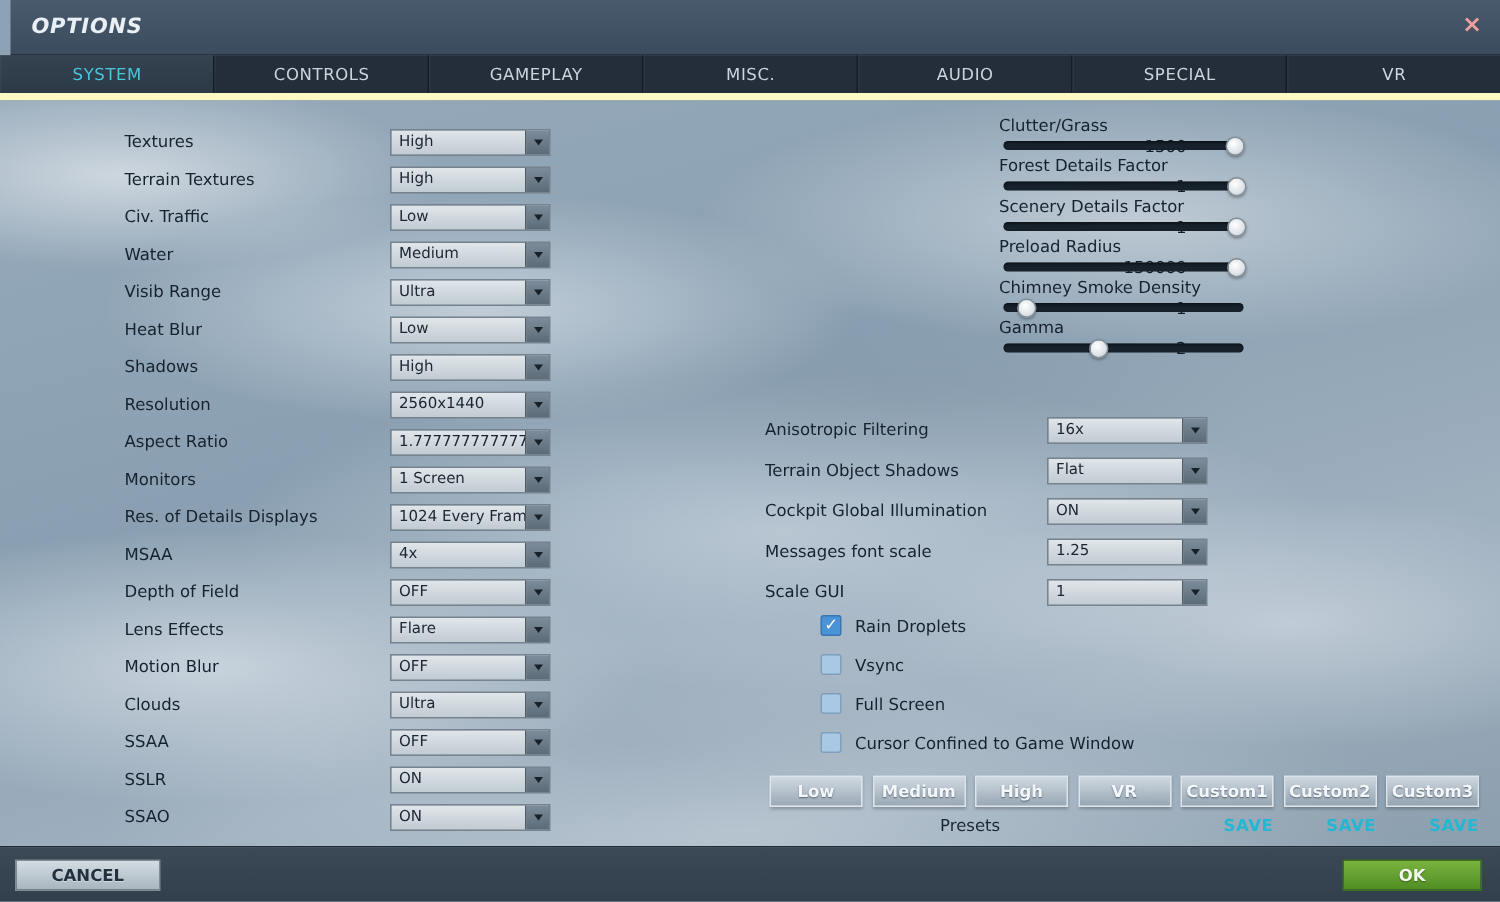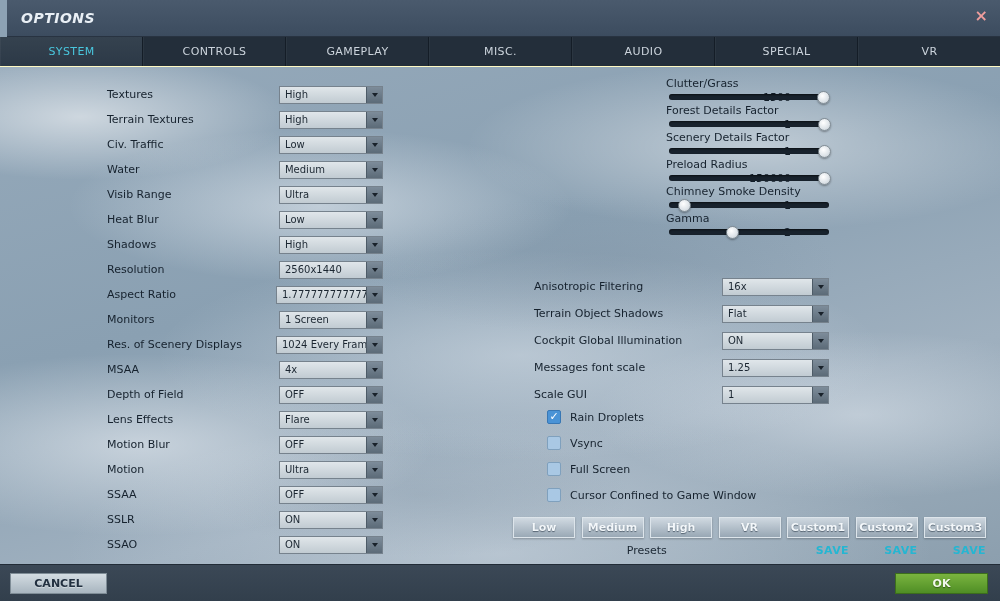--- a/index.html
+++ b/index.html
@@ -9,21 +9,21 @@
   
   .titlebar { position:absolute; top:0; left:7px; right:0; height:37px;
     background:linear-gradient(#4a5a6d,#3c4c5f); border-bottom:1px solid #283341;
     display:flex; align-items:center; padding:0 14px; }
   .title { font-size:14px; font-weight:bold; font-style:italic; color:#e9eff5; letter-spacing:.5px; }
   .close-x { position:absolute; right:12px; top:8px; color:#ef9d9d; font-size:16px; font-weight:bold;
     cursor:default; line-height:1; }
 
   
   .tabbar { position:absolute; top:37px; left:0; right:0; height:30px; display:flex;
-    background:#202b37; border-bottom:1px solid #fef9c3; }
+    background:#202b37; border-bottom:5px solid #fef9c3; }
   .tab { flex:1; display:flex; align-items:center; justify-content:center;
     background:#232e3a; border-right:1px solid #141d27; border-left:1px solid rgba(255,255,255,.04); }
   .tab:last-child { border-right:none; }
   .tab-label { font-size:11px; color:#ccd4dc; letter-spacing:.4px; }
   .tab.active { background:linear-gradient(#35424f,#2c3947); }
   .tab.active .tab-label { color:#49c6dd; }
 
   
   .content { position:absolute; top:67px; left:0; right:0; height:497px;
     background:
@@ -34,21 +34,21 @@
       radial-gradient(ellipse 520px 150px at 52% 58%, rgba(228,235,242,.45), transparent 70%),
       radial-gradient(ellipse 420px 130px at 14% 76%, rgba(250,252,255,.5), transparent 70%),
       radial-gradient(ellipse 380px 120px at 86% 70%, rgba(236,241,247,.45), transparent 70%),
       radial-gradient(ellipse 300px 90px at 42% 86%, rgba(125,145,162,.30), transparent 70%),
       radial-gradient(ellipse 620px 200px at 50% 98%, rgba(214,223,232,.5), transparent 70%),
       linear-gradient(165deg,#95a9ba 0%,#8aa0b2 40%,#9fb0bf 70%,#8c9fae 100%); }
 
   .left-col { position:absolute; left:83px; top:15px; width:300px; }
   .right-col { position:absolute; left:510px; right:13px; top:0; height:100%; }
 
-  .setting-row { display:flex; align-items:center; height:25px;margin-left:24px; }
+  .setting-row { display:flex; align-items:center; height:25px; }
   .setting-label { width:177px; font-size:11px; color:#16222e; }
   #right-drops .setting-row { height:27px; }
   #right-drops .setting-label { width:188px; }
 
   .dropdown { width:107px; height:18px; display:flex; align-items:stretch;
     background:linear-gradient(#e0e6ea,#c1cbd2); border:1px solid #76828d; }
   .dd-value { flex:1; font-size:10px; color:#1b2631; padding-left:5px; line-height:16px;
     white-space:nowrap; overflow:hidden; }
   .dd-arrow { width:16px; background:linear-gradient(#7d8c9a,#5c6b78); border-left:1px solid #4d5b67;
     display:flex; align-items:center; justify-content:center; }
@@ -236,21 +236,21 @@
     <span class="setting-label">Monitors</span>
     <div class="dropdown">
       <span class="dd-value">1 Screen</span>
       <span class="dd-arrow">
               <i></i>
             </span>
     </div>
   </div>
 
   <div class="setting-row">
-    <span class="setting-label">Res. of Scenery Displays</span>
+    <span class="setting-label">Res. of Details Displays</span>
     <div class="dropdown">
       <span class="dd-value">1024 Every Frame</span>
       <span class="dd-arrow">
               <i></i>
             </span>
     </div>
   </div>
 
   <div class="setting-row">
     <span class="setting-label">MSAA</span>
@@ -286,21 +286,21 @@
     <span class="setting-label">Motion Blur</span>
     <div class="dropdown">
       <span class="dd-value">OFF</span>
       <span class="dd-arrow">
               <i></i>
             </span>
     </div>
   </div>
 
   <div class="setting-row">
-    <span class="setting-label">Motion</span>
+    <span class="setting-label">Clouds</span>
     <div class="dropdown">
       <span class="dd-value">Ultra</span>
       <span class="dd-arrow">
               <i></i>
             </span>
     </div>
   </div>
 
   <div class="setting-row">
     <span class="setting-label">SSAA</span>

